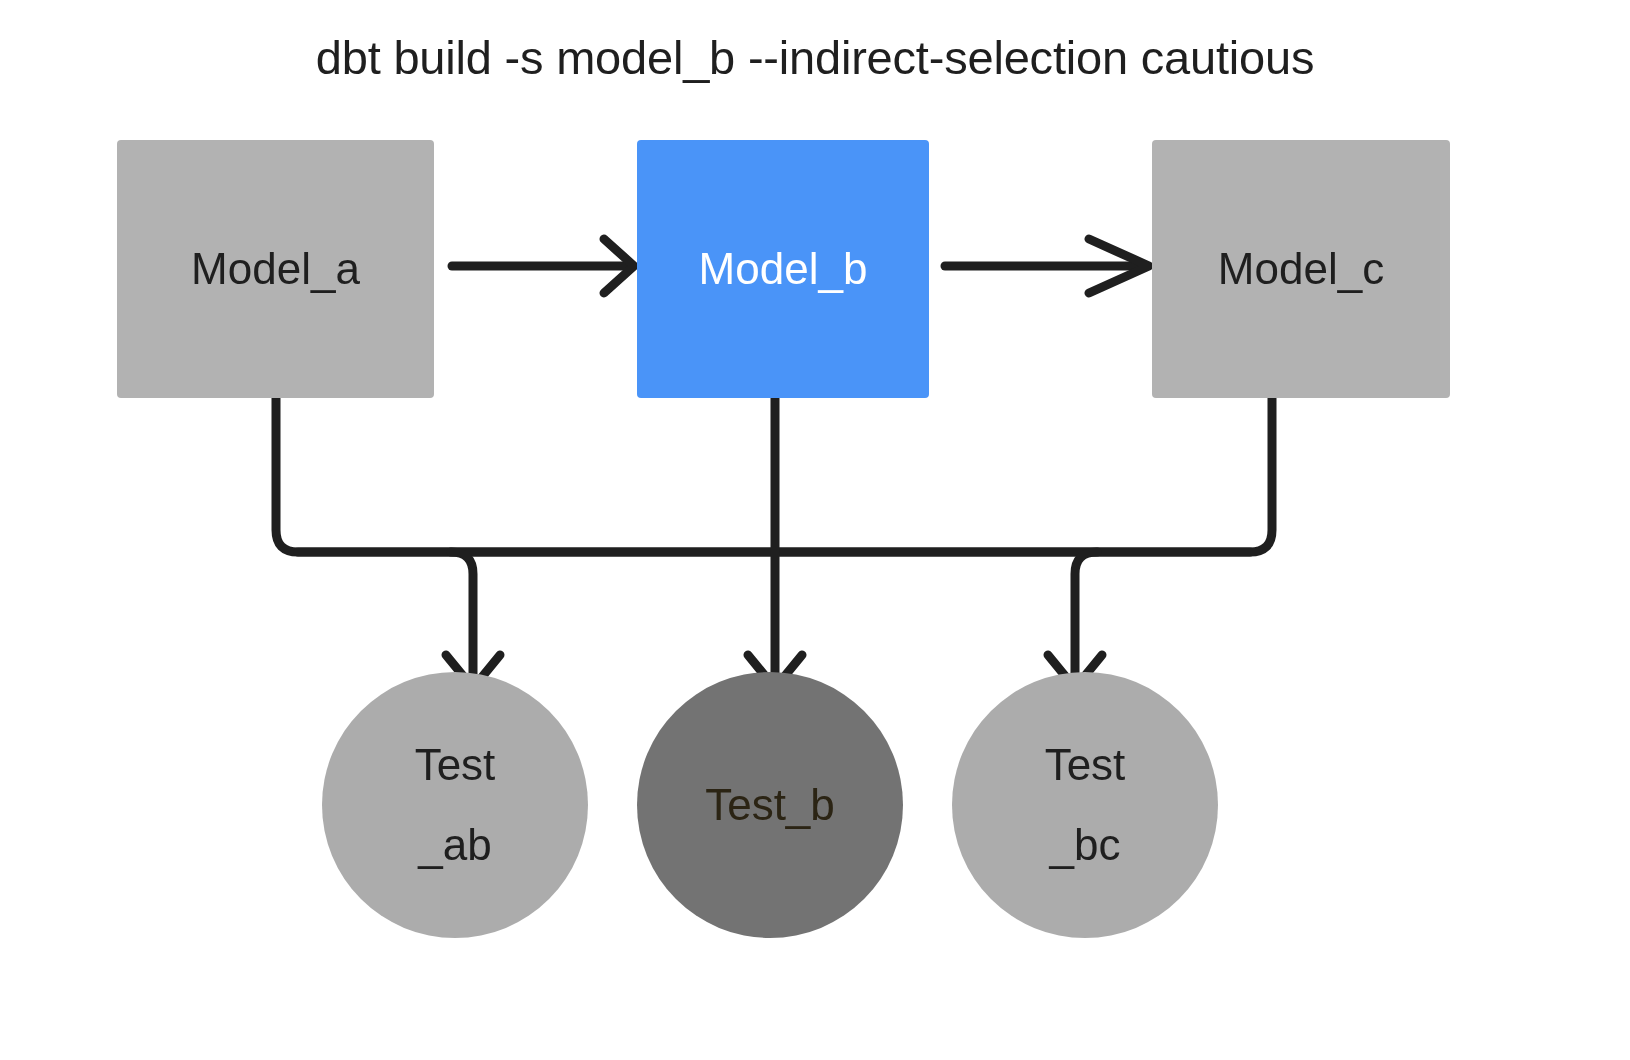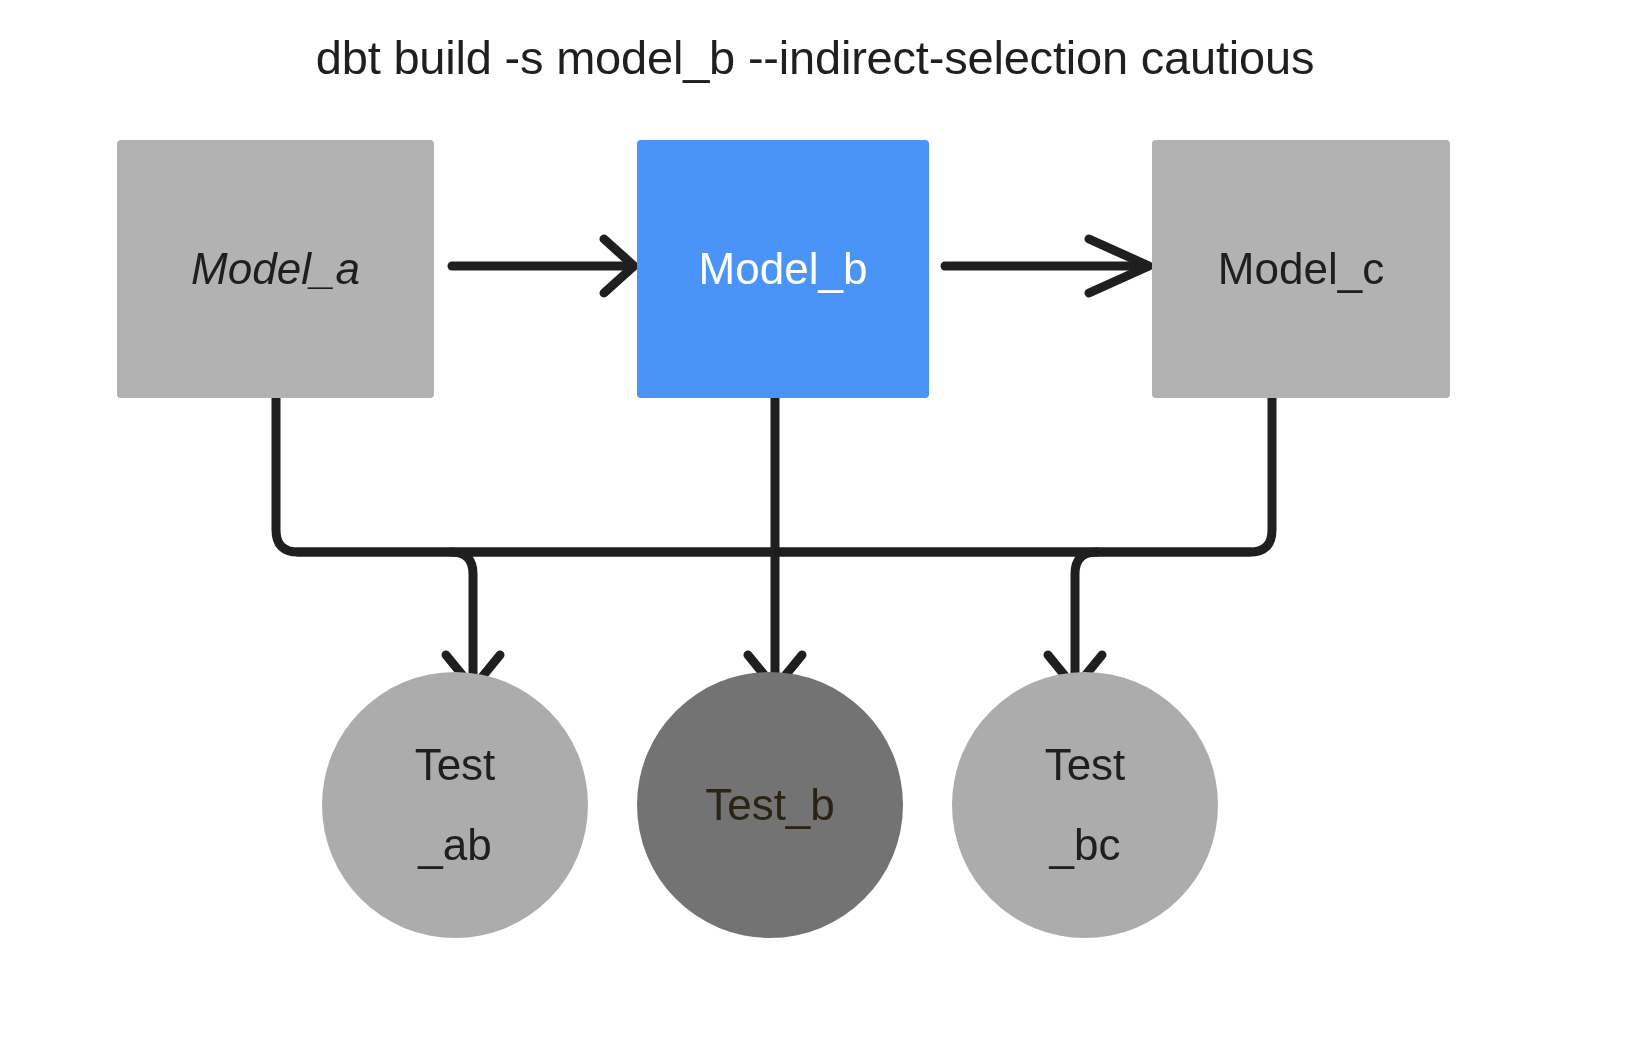--- a/index.html
+++ b/index.html
@@ -56,21 +56,21 @@
     justify-content: center;
     flex-direction: column;
     font-size: 44px;
     line-height: 80px;
     text-align: center;
     z-index: 3;
   }
   .node-label {
     pointer-events: none;
   }
-  .n-model-a { left: 117px; top: 140px; width: 317px; height: 258px; background: #b2b2b2; color: #1f1f1f; font-style: italic; }
+  .n-model-a { left: 117px; top: 140px; width: 317px; height: 258px; background: #b2b2b2; color: #1f1f1f; }
   .n-model-b { left: 637px; top: 140px; width: 292px; height: 258px; background: #4a94f8; color: #ffffff; }
   .n-model-c { left: 1152px; top: 140px; width: 298px; height: 258px; background: #b2b2b2; color: #1f1f1f; }
   .n-test-ab { left: 322px; top: 672px; width: 266px; height: 266px; background: #acacac; color: #1f1f1f; }
   .n-test-b  { left: 637px; top: 672px; width: 266px; height: 266px; background: #737373; color: #2b2414; }
   .n-test-bc { left: 952px; top: 672px; width: 266px; height: 266px; background: #acacac; color: #1f1f1f; }
   .circle-line { display: block; }
 </style>
 </head>
 <body>
 

